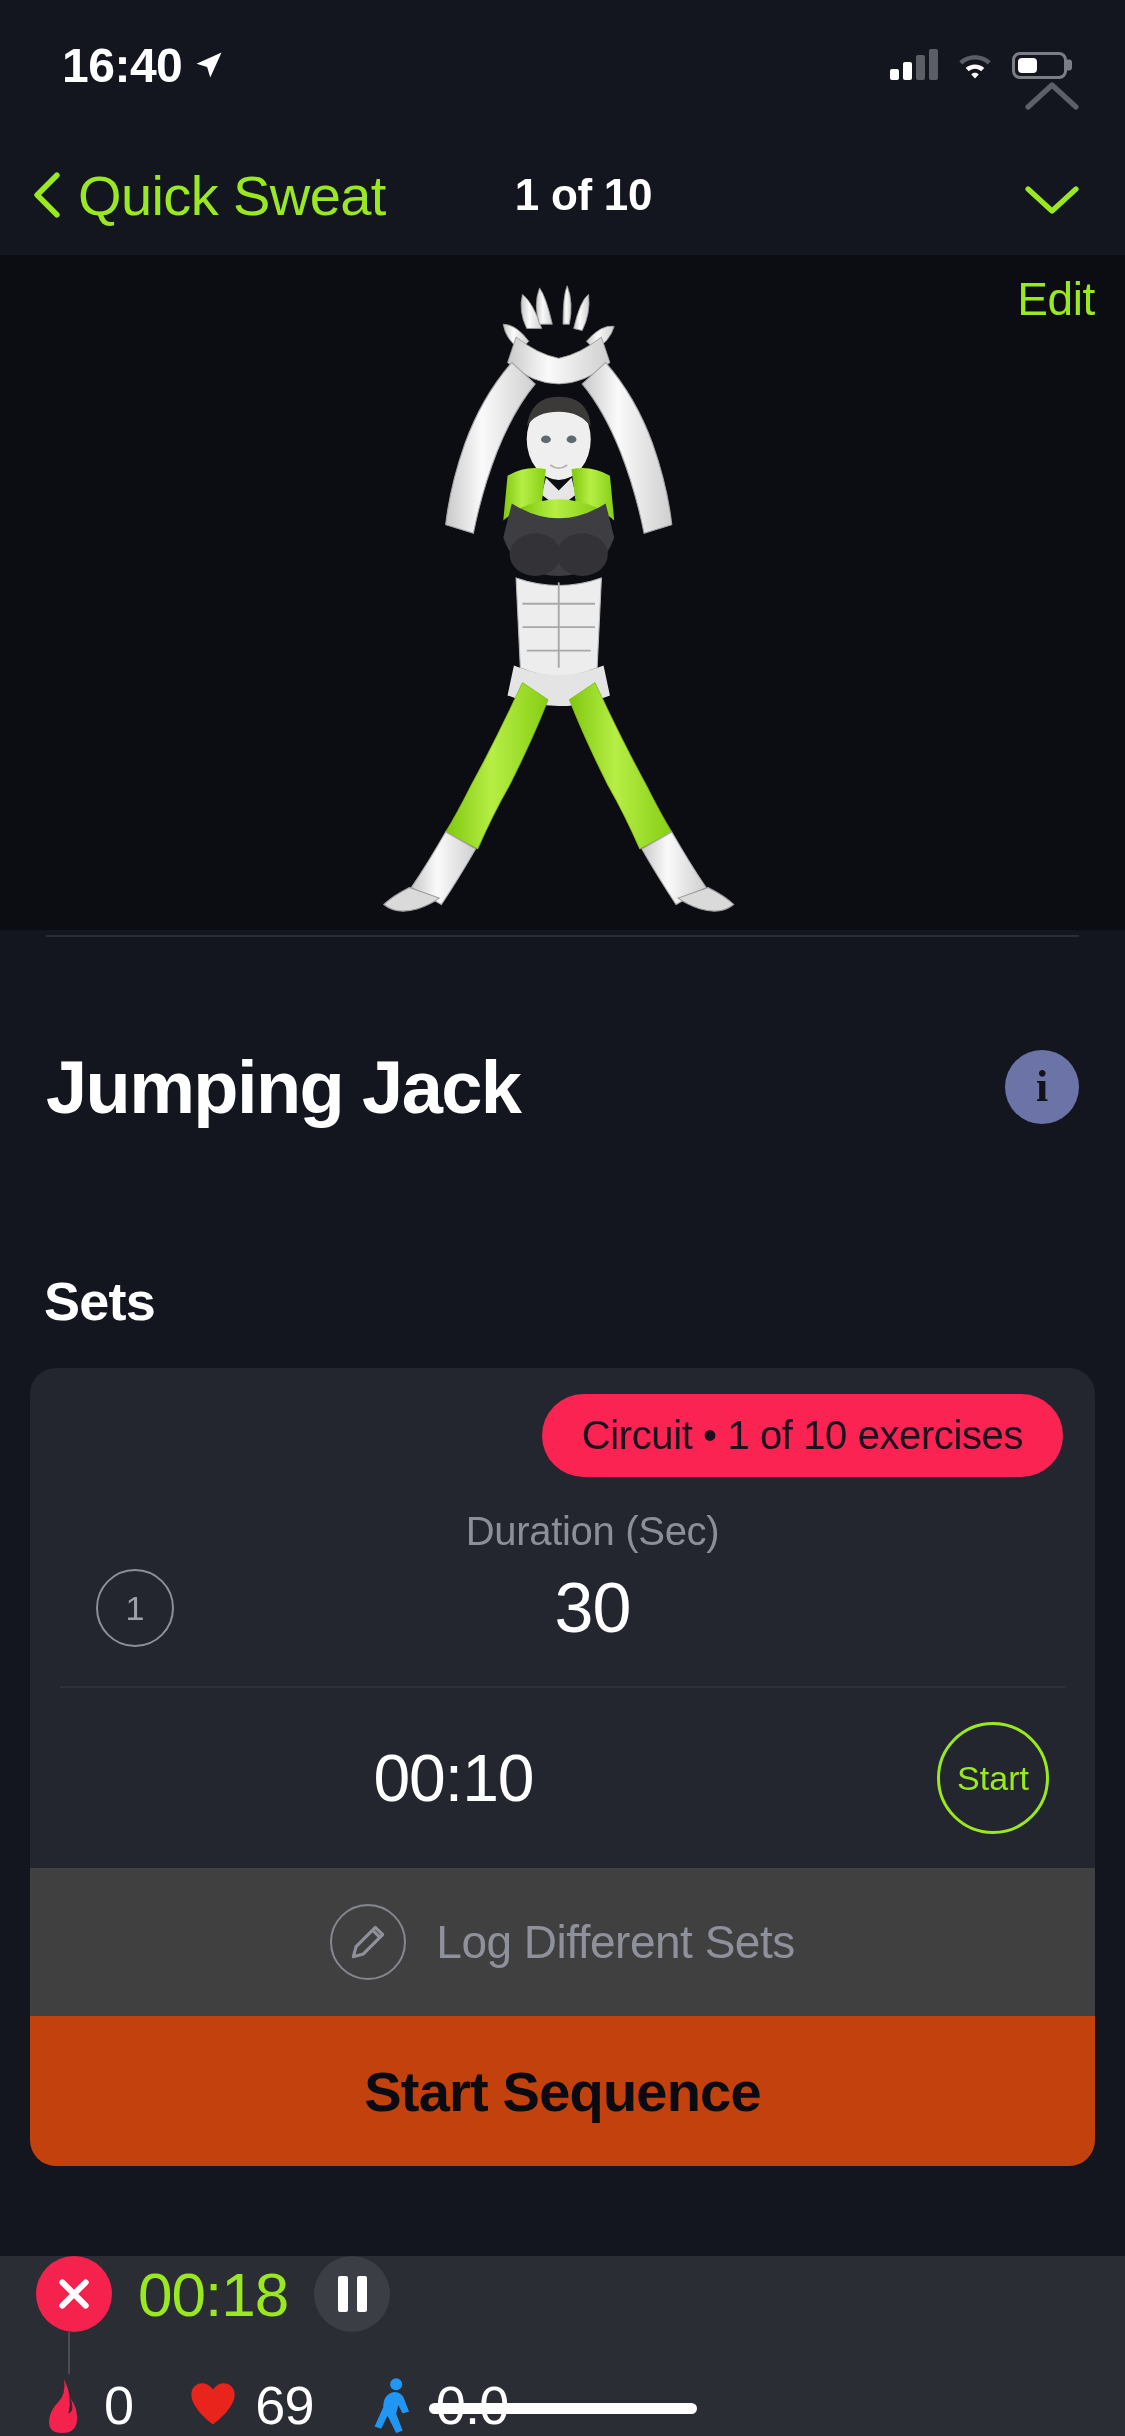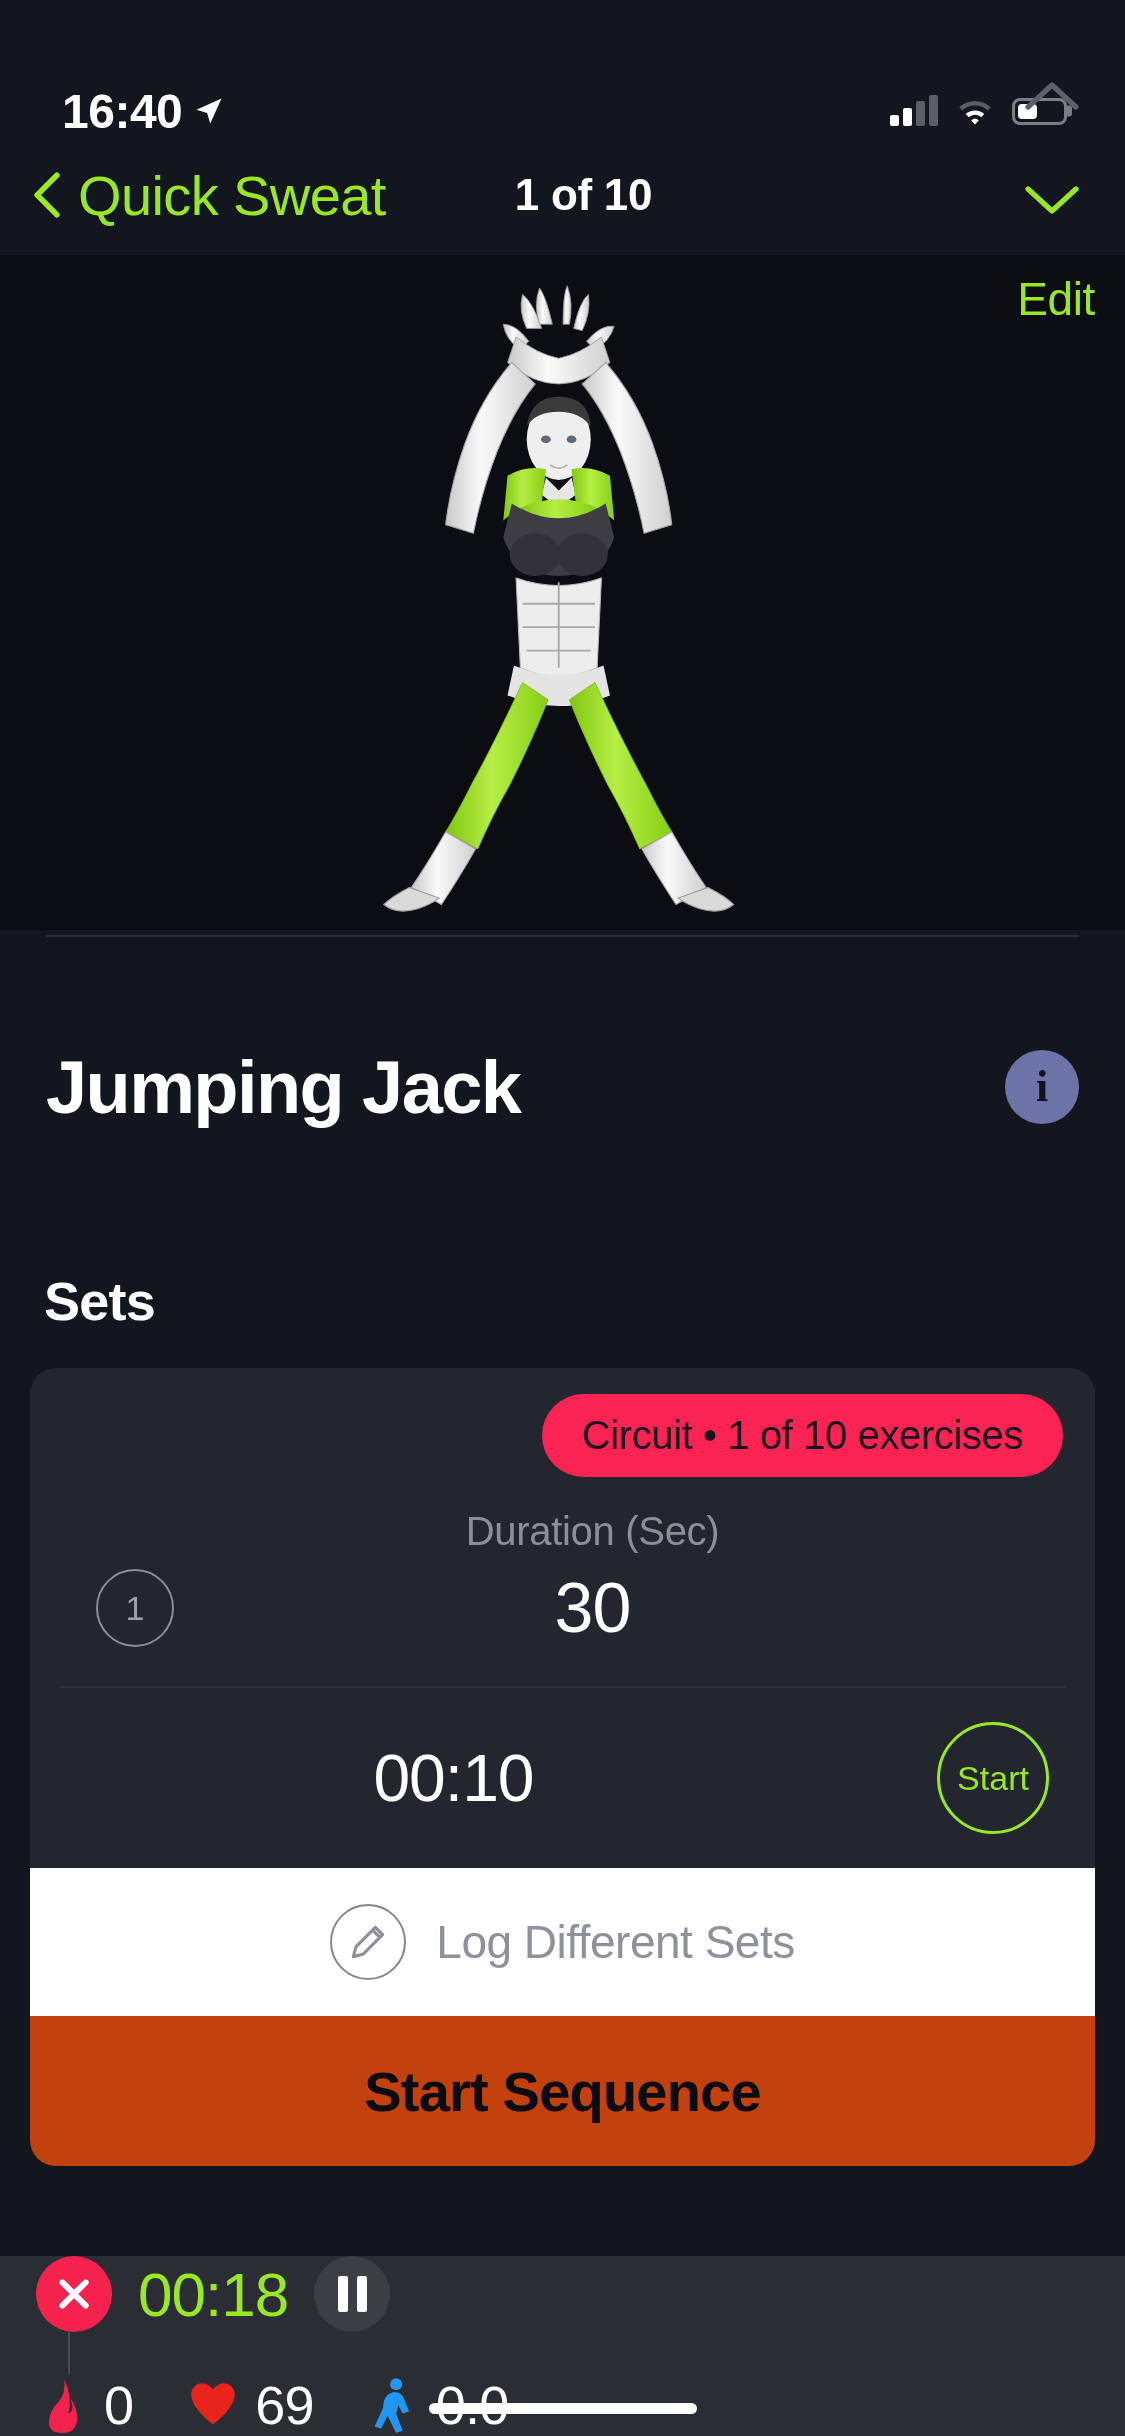--- a/index.html
+++ b/index.html
@@ -11,21 +11,20 @@
     color:#fff;
     overflow:hidden;
     position:relative;
   }
 
   
   .statusbar {
     position:absolute; top:0; left:0; right:0; height:130px;
     display:flex; align-items:center; justify-content:space-between;
     padding:0 58px 0 62px;
-    margin-top:46px;
   }
   .sb-left { display:flex; align-items:center; gap:12px; }
   .sb-time { font-size:48px; font-weight:600; letter-spacing:-0.5px; color:#fff; }
   .loc-arrow { width:30px; height:30px; display:block; }
   .sb-right { display:flex; align-items:center; gap:17px; }
   .cell-bars { display:flex; align-items:flex-end; gap:4px; height:30px; }
   .cell-bars i { width:9px; background:#fff; border-radius:2px; display:block; }
   .cell-bars i:nth-child(1){ height:11px; }
   .cell-bars i:nth-child(2){ height:18px; }
   .cell-bars i:nth-child(3){ height:25px; background:#5C5E66; }
@@ -117,21 +116,21 @@
     display:flex; align-items:center; padding:34px 0;
   }
   .rest-label { width:250px; padding-left:42px; font-size:48px; color:#83868F; letter-spacing:-0.5px; }
   .rest-value { flex:1; text-align:center; font-size:66px; color:#fff; letter-spacing:-1px; margin-left:-60px; }
   .start-circle {
     width:112px; height:112px; border-radius:50%; border:3px solid #9AE820;
     display:flex; align-items:center; justify-content:center;
     font-size:34px; color:#9AE820; margin-right:46px; cursor:pointer;
   }
   .log-row {
-    background:#ffffff; display:flex; align-items:center; justify-content:center;
+    background:#404040; display:flex; align-items:center; justify-content:center;
     gap:30px; padding:36px 0; cursor:pointer;
   }
   .pencil-circle {
     width:76px; height:76px; border-radius:50%; border:2px solid #84878F;
     display:flex; align-items:center; justify-content:center;
   }
   .pencil-svg { width:44px; height:44px; display:block; }
   .log-label { font-size:46px; color:#8E919B; letter-spacing:-0.5px; }
   .start-seq-btn {
     background:#c2410c; display:flex; align-items:center; justify-content:center;

